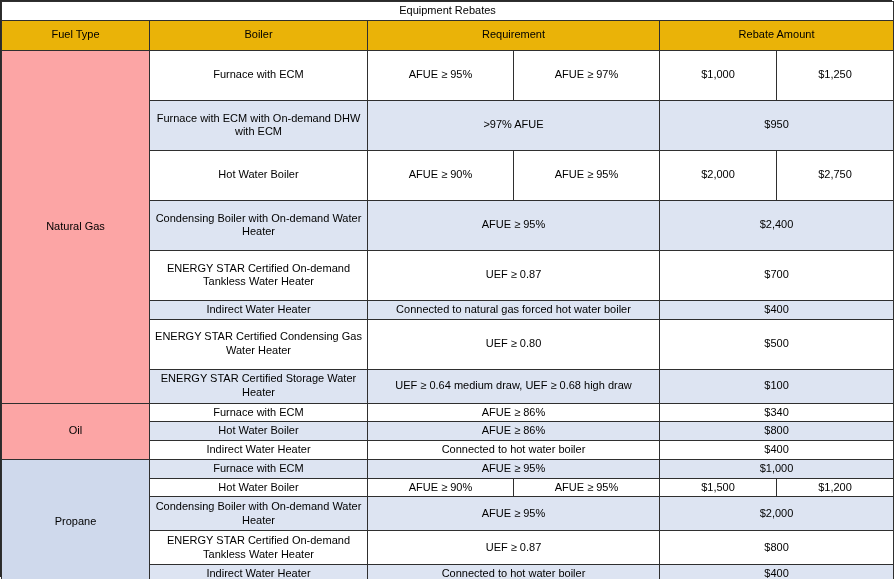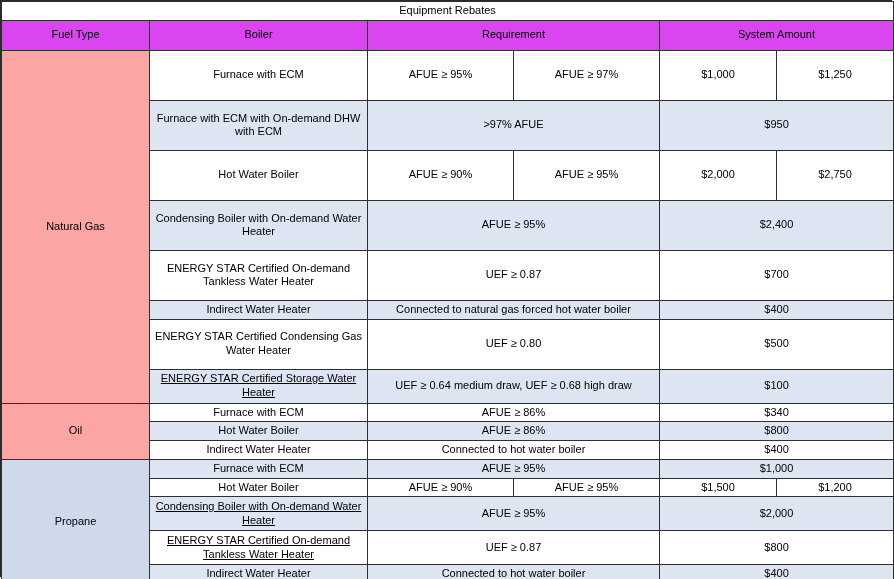--- a/index.html
+++ b/index.html
@@ -41,21 +41,21 @@
     background: #ffffff;
     border-left: none;
     border-right: none;
     border-top: none;
     height: 17px;
     margin-top: 25px;
   }
   .header-row td {
     font-weight: bold;
     font-size: 11.5px;
-    background: #d946ef;
+    background: #eab308;
     height: 30px;
   }
   .fuel-cell {
     font-weight: bold;
     font-size: 11.5px;
     background: #fca5a5;
   }
   .fuel-cell.shaded {
     background: #cfd9ec;
   }
@@ -66,21 +66,20 @@
     background: #dde4f2;
   }
   .tall {
     height: 50px;
   }
   .short {
     height: 17px;
   }
   .mid {
     height: 34px;
-    text-decoration: underline;
   }
 </style>
 </head>
 <body>
 
 <div id="sheet">
   <table class="rebates">
     <colgroup>
       <col style="width:148px">
       <col style="width:218px">
@@ -90,21 +89,21 @@
       <col style="width:117px">
     </colgroup>
     <tbody id="table-body">
       <tr class="title-row">
         <td colspan="6">Equipment Rebates</td>
       </tr>
       <tr class="header-row">
         <td>Fuel Type</td>
         <td>Boiler</td>
         <td colspan="2">Requirement</td>
-        <td colspan="2">System Amount</td>
+        <td colspan="2">Rebate Amount</td>
       </tr>
     <tr>
           <td class="fuel-cell" rowspan="8">Natural Gas</td>
           <td class="band tall">Furnace with ECM</td>
           <td class="band">AFUE ≥ 95%</td>
           <td class="band">AFUE ≥ 97%</td>
           <td class="band">$1,000</td>
           <td class="band">$1,250</td>
         </tr>
         <tr>

